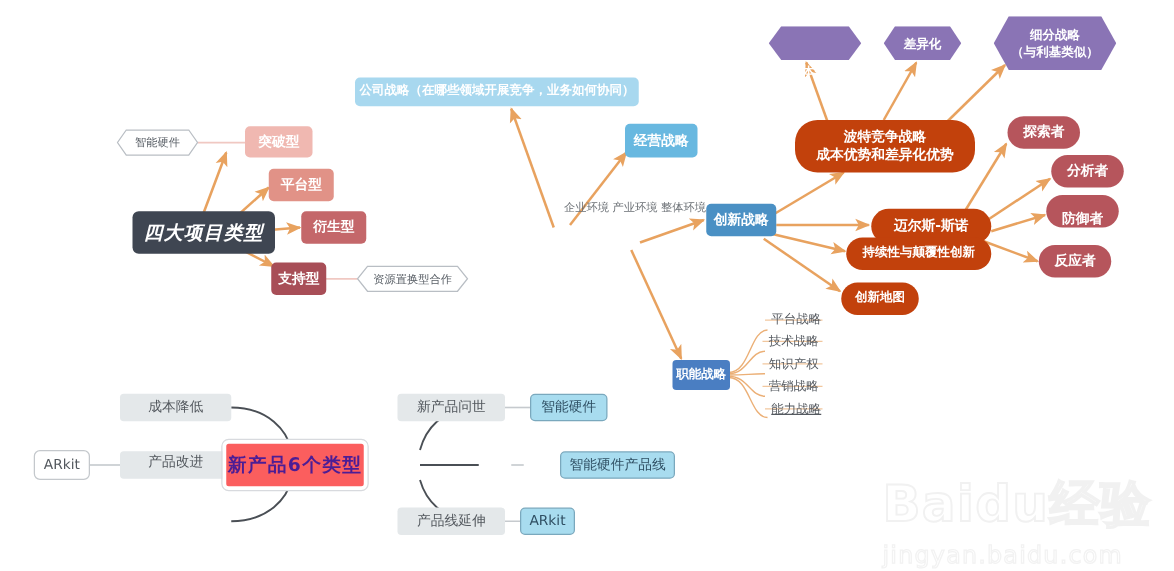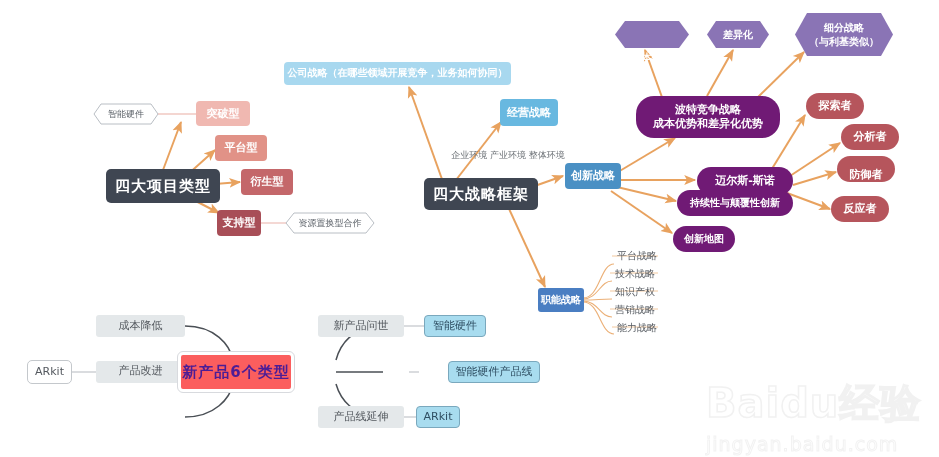--- a/index.html
+++ b/index.html
@@ -37,20 +37,21 @@
     z-index: 5;
   }
 
   
   .n-root {
     background: #3f4652;
     color: #ffffff;
     font-weight: bold;
     border-radius: 5px;
     letter-spacing: 1px;
+    font-style: italic;
   }
 
   
   .n-red1 { background:#f0b8b1; color:#ffffff; border-radius:4px; font-weight:bold; }
   .n-red2 { background:#e19287; color:#ffffff; border-radius:4px; font-weight:bold; }
   .n-red3 { background:#c4676a; color:#ffffff; border-radius:4px; font-weight:bold; }
   .n-red4 { background:#a84e57; color:#ffffff; border-radius:4px; font-weight:bold; }
   .hexwrap {
     position: absolute;
     z-index: 5;
@@ -70,27 +71,27 @@
   
   .hexwrap .hexlabel-p { color:#ffffff; font-weight:bold; }
 
   
   .n-blue-light { background:#a8d8ef; color:#ffffff; border-radius:4px; font-weight:bold; }
   .n-blue-mid   { background:#68b8e0; color:#ffffff; border-radius:4px; font-weight:bold; }
   .n-blue-dk    { background:#4a90c4; color:#ffffff; border-radius:4px; font-weight:bold; }
   .n-blue-func  { background:#4a7ec2; color:#ffffff; border-radius:3px; font-weight:bold; }
 
   
-  .n-teal { background:#701a75; color:#ffffff; font-weight:bold; border-radius:18px; }
+  .n-teal { background:#c2410c; color:#ffffff; font-weight:bold; border-radius:18px; }
 
   
   .n-brick { background:#b6555c; color:#ffffff; font-weight:bold; border-radius:14px; }
 
   
-  .n-plain { color:#6b7075; background:transparent; }
+  .n-plain { color:#6b7075; background:transparent;margin-top:12px; }
   .n-listitem { color:#555a60; background:transparent; justify-content:flex-start; }
 
   
   .n-pink-center {
     background:#fb5e5e; color:#4c1d95; font-weight:bold;
     border-radius:5px; border:3px solid #ffffff;
     outline:1px solid #d8dade; letter-spacing:1px;
   }
   .n-gray { background:#e4e8ea; color:#53585e; border-radius:3px;text-align:right; }
   .n-cyan {
@@ -239,23 +240,20 @@
   </div>
 
   <div class="node n-blue-mid" style="left:500px;top:99px;width:58px;height:27px;font-size:11px;">
     <span>经营战略</span>
   </div>
 
   <div class="node n-plain" style="left:449px;top:149px;width:118px;height:14px;font-size:9px;">
     <span>企业环境 产业环境 整体环境</span>
   </div>
 
-  <div class="node n-root" style="left:424px;top:178px;width:114px;height:32px;font-size:15px;">
-    <span>四大战略框架</span>
-  </div>
 
   <div class="node n-blue-dk" style="left:565px;top:163px;width:56px;height:26px;font-size:11px;">
     <span>创新战略</span>
   </div>
 
   <div class="node n-blue-func" style="left:538px;top:288px;width:46px;height:24px;font-size:10px;">
     <span>职能战略</span>
   </div>
 
   <div class="node n-listitem" style="left:617px;top:249px;width:60px;height:14px;font-size:10px;">
@@ -263,21 +261,21 @@
   </div>
   <div class="node n-listitem" style="left:615px;top:267px;width:60px;height:14px;font-size:10px;">
     <span>技术战略</span>
   </div>
   <div class="node n-listitem" style="left:615px;top:285px;width:60px;height:14px;font-size:10px;">
     <span>知识产权</span>
   </div>
   <div class="node n-listitem" style="left:615px;top:303px;width:60px;height:14px;font-size:10px;">
     <span>营销战略</span>
   </div>
-  <div class="node n-listitem" style="left:617px;top:321px;width:60px;height:14px;font-size:10px;">
+  <div class="node n-listitem" style="left:617px;top:321px;width:60px;height:14px;font-size:10px;text-decoration:underline;">
     <span>能力战略</span>
   </div>
 
   <div class="node n-teal" style="left:636px;top:96px;width:144px;height:42px;font-size:11px;flex-direction:column;">
     <span>波特竞争战略</span>
     <span>成本优势和差异化优势</span>
   </div>
 
   <div class="hexwrap" style="left:615px;top:21px;width:74px;height:27px;">
     <svg class="hexborder" viewBox="0 0 74 27" xmlns="http://www.w3.org/2000/svg">

